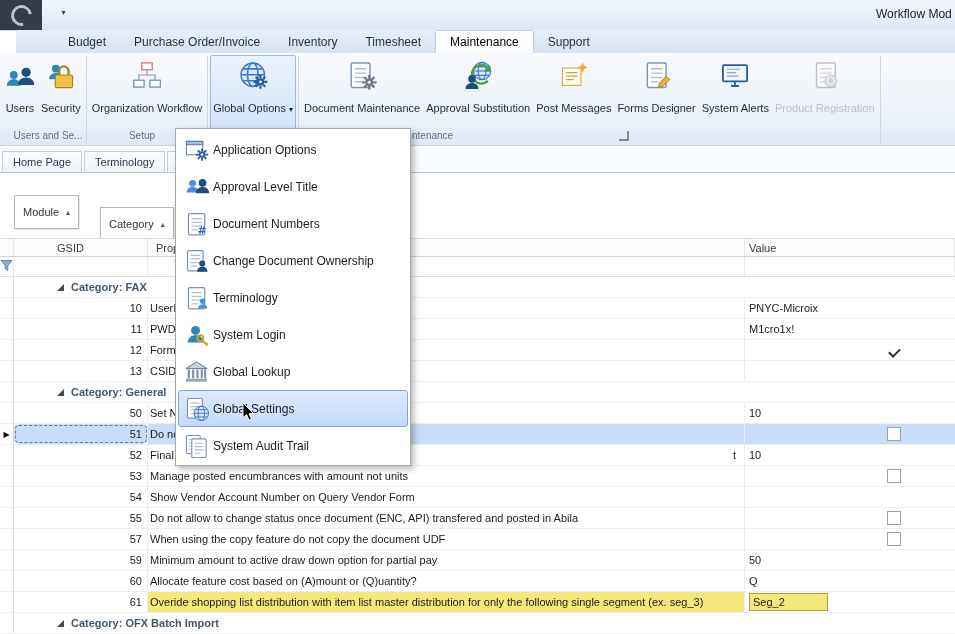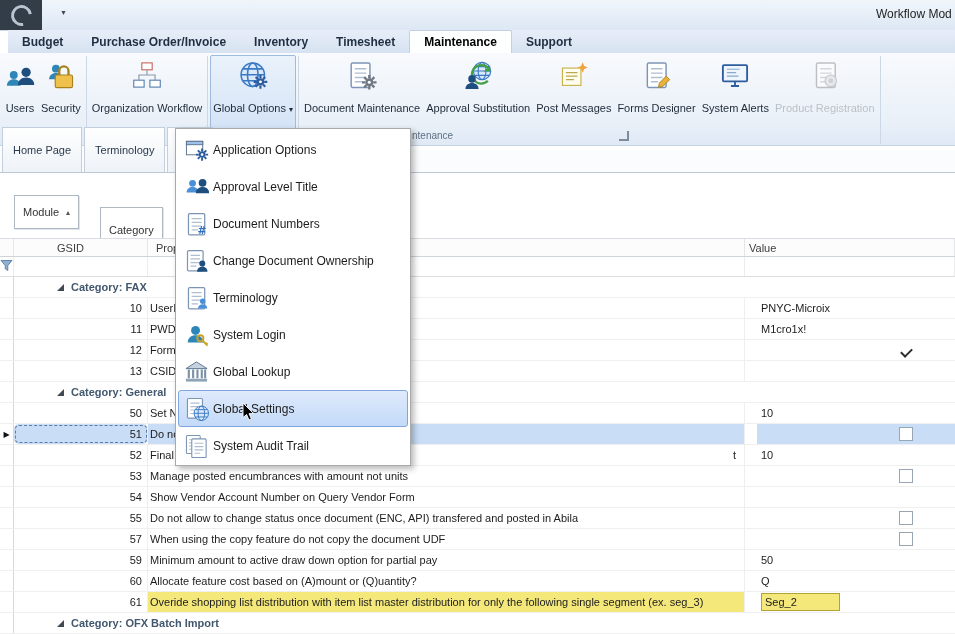--- a/index.html
+++ b/index.html
@@ -10,23 +10,23 @@
   .titlebar{position:absolute;left:0;top:0;right:0;height:30px;
     background:linear-gradient(#f0f5fb,#dde8f4);border-bottom:1px solid #cdd9e6;}
   .app-logo{position:absolute;left:0;top:0;width:42px;height:30px;background:#323d47;
     display:flex;align-items:center;justify-content:center;}
   .logo-ring{width:15px;height:15px;border:3px solid #b8c4cf;border-radius:50%;
     border-right-color:transparent;transform:rotate(35deg);}
   .qat-arrow{position:absolute;left:60px;top:9px;font-size:7px;color:#3a4a5a;cursor:default;}
   .win-title{position:absolute;left:876px;top:7px;font-size:12px;color:#1f1f1f;white-space:nowrap;}
 
   
-  .tabrow{position:absolute;top:30px;left:8px;right:0;height:23px;
+  .tabrow{position:absolute;top:30px;left:16px;right:0;height:23px;
     background:linear-gradient(#e7eef8,#d6e2f1);display:flex;align-items:flex-end;
-    box-sizing:border-box;font-weight:bold;}
+    padding-left:38px;box-sizing:border-box;}
   .rtab{padding:4px 14px;font-size:12px;color:#1f2f42;white-space:nowrap;cursor:default;}
   .rtab.active{background:#fdfefe;border:1px solid #c3d0df;border-bottom:none;
     border-radius:2px 2px 0 0;color:#000;}
 
   
   .ribbon{position:absolute;top:53px;left:0;right:0;height:92px;
     background:linear-gradient(#f8fafd,#e9f0f8 76%,#dfe9f5);border-bottom:1px solid #c5d2e0;}
   .rb-buttons{position:absolute;top:2px;left:2px;display:flex;align-items:stretch;height:76px;}
   .rbtn{display:flex;flex-direction:column;align-items:center;padding:2px 2px;
     border:1px solid transparent;border-radius:2px;box-sizing:border-box;}
@@ -44,46 +44,46 @@
   .rb-glabel.g1{left:97px;width:90px;}
   .rb-glabel.g2{left:412px;}
   .rb-launcher{position:absolute;top:2px;width:8px;height:8px;
     border-right:2px solid #7d8da0;border-bottom:2px solid #7d8da0;}
   .rb-launcher.l1{left:177px;} .rb-launcher.l2{left:619px;}
 
   
   .doctabs{position:absolute;top:150px;left:0;right:0;height:23px;background:#fbfcfd;
     border-bottom:1px solid #bac7d5;display:flex;align-items:flex-end;padding-left:2px;gap:2px;
     box-sizing:border-box;}
-  .dtab{font-size:11px;color:#2a3a4c;padding:16px 10px;white-space:nowrap;
+  .dtab{font-size:11px;color:#2a3a4c;padding:4px 10px;white-space:nowrap;
     background:linear-gradient(#fefefe,#eef3f8);border:1px solid #c3cfdc;border-bottom:none;}
 
   
   .grid{position:absolute;top:173px;left:0;right:0;bottom:0;background:#fff;font-size:11px;color:#1c1c1c;}
   .gb-btn{position:absolute;height:21px;background:#fff;border:1px solid #aeb8c2;
     font-size:11px;color:#333;display:flex;align-items:center;padding:16px 8px;gap:7px;
     box-shadow:1px 1px 0 #dfe5ea;box-sizing:border-box;}
-  #gb-module{left:14px;top:22px;} #gb-category{left:100px;top:34px;flex-direction:column;}
+  #gb-module{left:14px;top:22px;} #gb-category{left:100px;top:34px;}
   .gb-sort{font-size:8px;color:#555;}
 
   .ghead,.gfilter,.grow{display:grid;grid-template-columns:14px 134px 597px 1fr;box-sizing:border-box;}
   .ghead{position:absolute;top:65px;left:0;right:0;height:19px;background:#fcfcfd;
     border-top:1px solid #d9dde1;border-bottom:1px solid #cfd4d9;}
   .hcell{display:flex;align-items:center;border-right:1px solid #e4e7ea;color:#3c3c3c;}
   .h-gsid{padding-left:43px;} .h-prop{padding-left:8px;} .h-val{padding-left:4px;}
   .gfilter{position:absolute;top:84px;left:0;right:0;height:20px;border-bottom:1px solid #dcdfe2;}
   .fcell{border-right:1px solid #ececec;display:flex;align-items:center;justify-content:center;}
 
   #grid-rows{position:absolute;top:104px;left:0;right:0;}
   .grow{height:21px;border-bottom:1px solid #efefef;}
   .ind{border-right:1px solid #d8d8d8;display:flex;align-items:center;justify-content:center;}
   .cell{display:flex;align-items:center;box-sizing:border-box;overflow:hidden;white-space:nowrap;}
   .c-gsid{justify-content:flex-end;padding-right:5px;border-right:1px solid #efefef;}
   .c-prop{padding-left:2px;border-right:1px solid #efefef;position:relative;}
-  .c-val{padding-left:4px;position:relative;margin-left:12px;}
+  .c-val{padding-left:4px;position:relative;}
   .gfull{grid-column:2/5;display:flex;align-items:center;padding-left:43px;gap:7px;}
   .glabel{color:#42586e;font-weight:bold;}
   .tri{width:0;height:0;border-left:7px solid transparent;border-bottom:7px solid #3f4a55;}
   .grow.sel .c-gsid,.grow.sel .c-prop,.grow.sel .c-val{background:var(--selection,#c9ddf6);}
   .grow.sel .c-gsid{outline:1px dashed #5b7ca8;outline-offset:-2px;border-radius:5px;}
   .rowarrow{font-size:8px;color:#111;}
   .grow.hl .c-prop{background:var(--highlight,#f4e87a);}
   .seg-box{display:inline-block;width:74px;height:16px;line-height:16px;padding-left:3px;
     border:1px solid #b3a336;background:var(--highlight,#f4e87a);}
   .cbox{margin-left:138px;width:12px;height:12px;border:1px solid #98a6b4;background:#fff;display:inline-block;}

